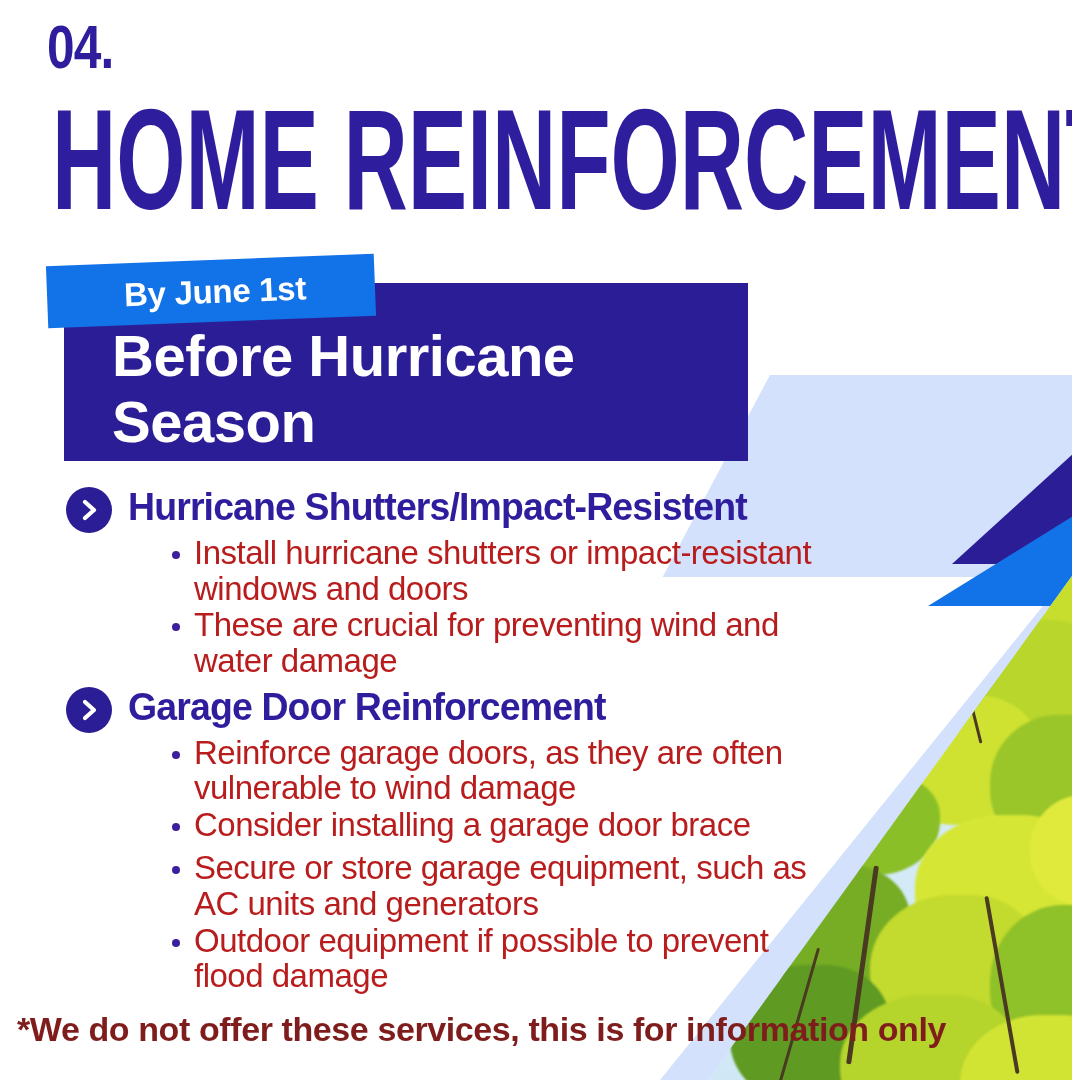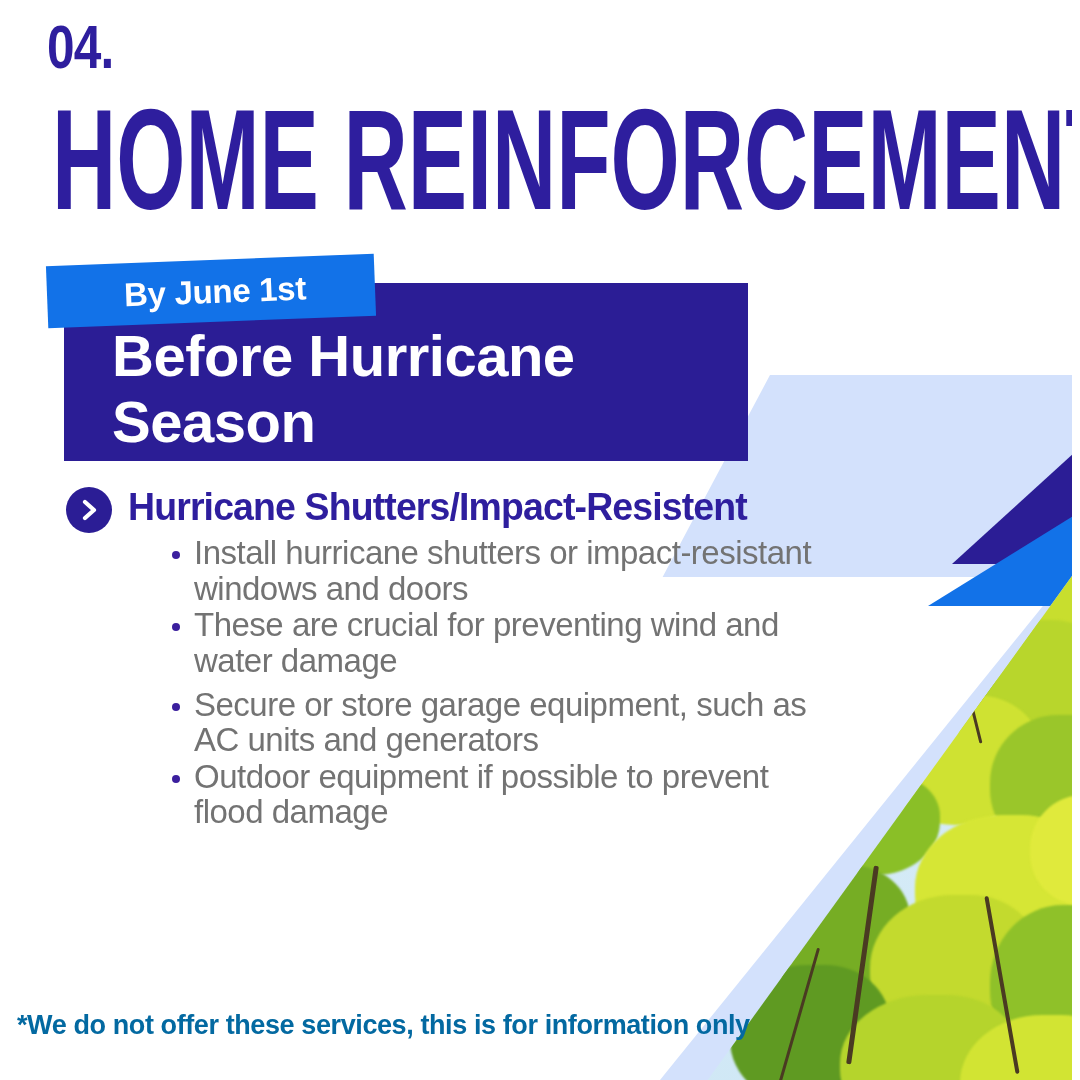--- a/index.html
+++ b/index.html
@@ -224,21 +224,21 @@
   }
 
   .bullets {
     list-style: none;
     margin: 2px 0 0 0;
     padding: 0 0 0 170px;
   }
   .bullets li {
     position: relative;
     font-size: 33px;
-    color: #737373;
+    color: #b91c1c;
     line-height: 1.08;
     letter-spacing: -0.5px;
     margin-bottom: 1px;
     padding-left: 24px;
     max-width: 640px;
   }
   .bullets li::before {
     content: "";
     position: absolute;
     left: 2px;
@@ -247,23 +247,23 @@
     height: 8px;
     border-radius: 50%;
     background: #3b1f9e;
   }
 
   
   #disclaimer {
     position: absolute;
     left: 17px;
     top: 1010px;
-    font-size: 27px;
-    font-weight: 700;
-    color: #0369a1;
+    font-size: 34px;
+    font-weight: 700;
+    color: #7f1d1d;
     letter-spacing: -0.4px;
     z-index: 10;
     white-space: nowrap;
   }
 </style>
 </head>
 <body>
 
 <div id="poster">
 
@@ -319,20 +319,34 @@
           </svg>
         </span>
         <span class="section-title">Hurricane Shutters/Impact-Resistent</span>
       </div>
       <ul class="bullets">
         <li>Install hurricane shutters or impact-resistant windows and doors</li>
         <li>These are crucial for preventing wind and water damage</li>
       </ul>
     </div>
 
+    <div class="section">
+      <div class="section-head">
+        <span class="chevron-icon">
+          <svg width="26" height="26" viewBox="0 0 26 26" aria-hidden="true">
+            <polyline points="9,5 18,13 9,21" fill="none" stroke="#ffffff" stroke-width="4.2" stroke-linecap="round" stroke-linejoin="round"></polyline>
+          </svg>
+        </span>
+        <span class="section-title">Garage Door Reinforcement</span>
+      </div>
+      <ul class="bullets">
+        <li>Reinforce garage doors, as they are often vulnerable to wind damage</li>
+        <li>Consider installing a garage door brace</li>
+      </ul>
+    </div>
 
     <div class="section">
       <ul class="bullets">
         <li>Secure or store garage equipment, such as AC units and generators</li>
         <li>Outdoor equipment if possible to prevent flood damage</li>
       </ul>
     </div>
 
   </div>
 

